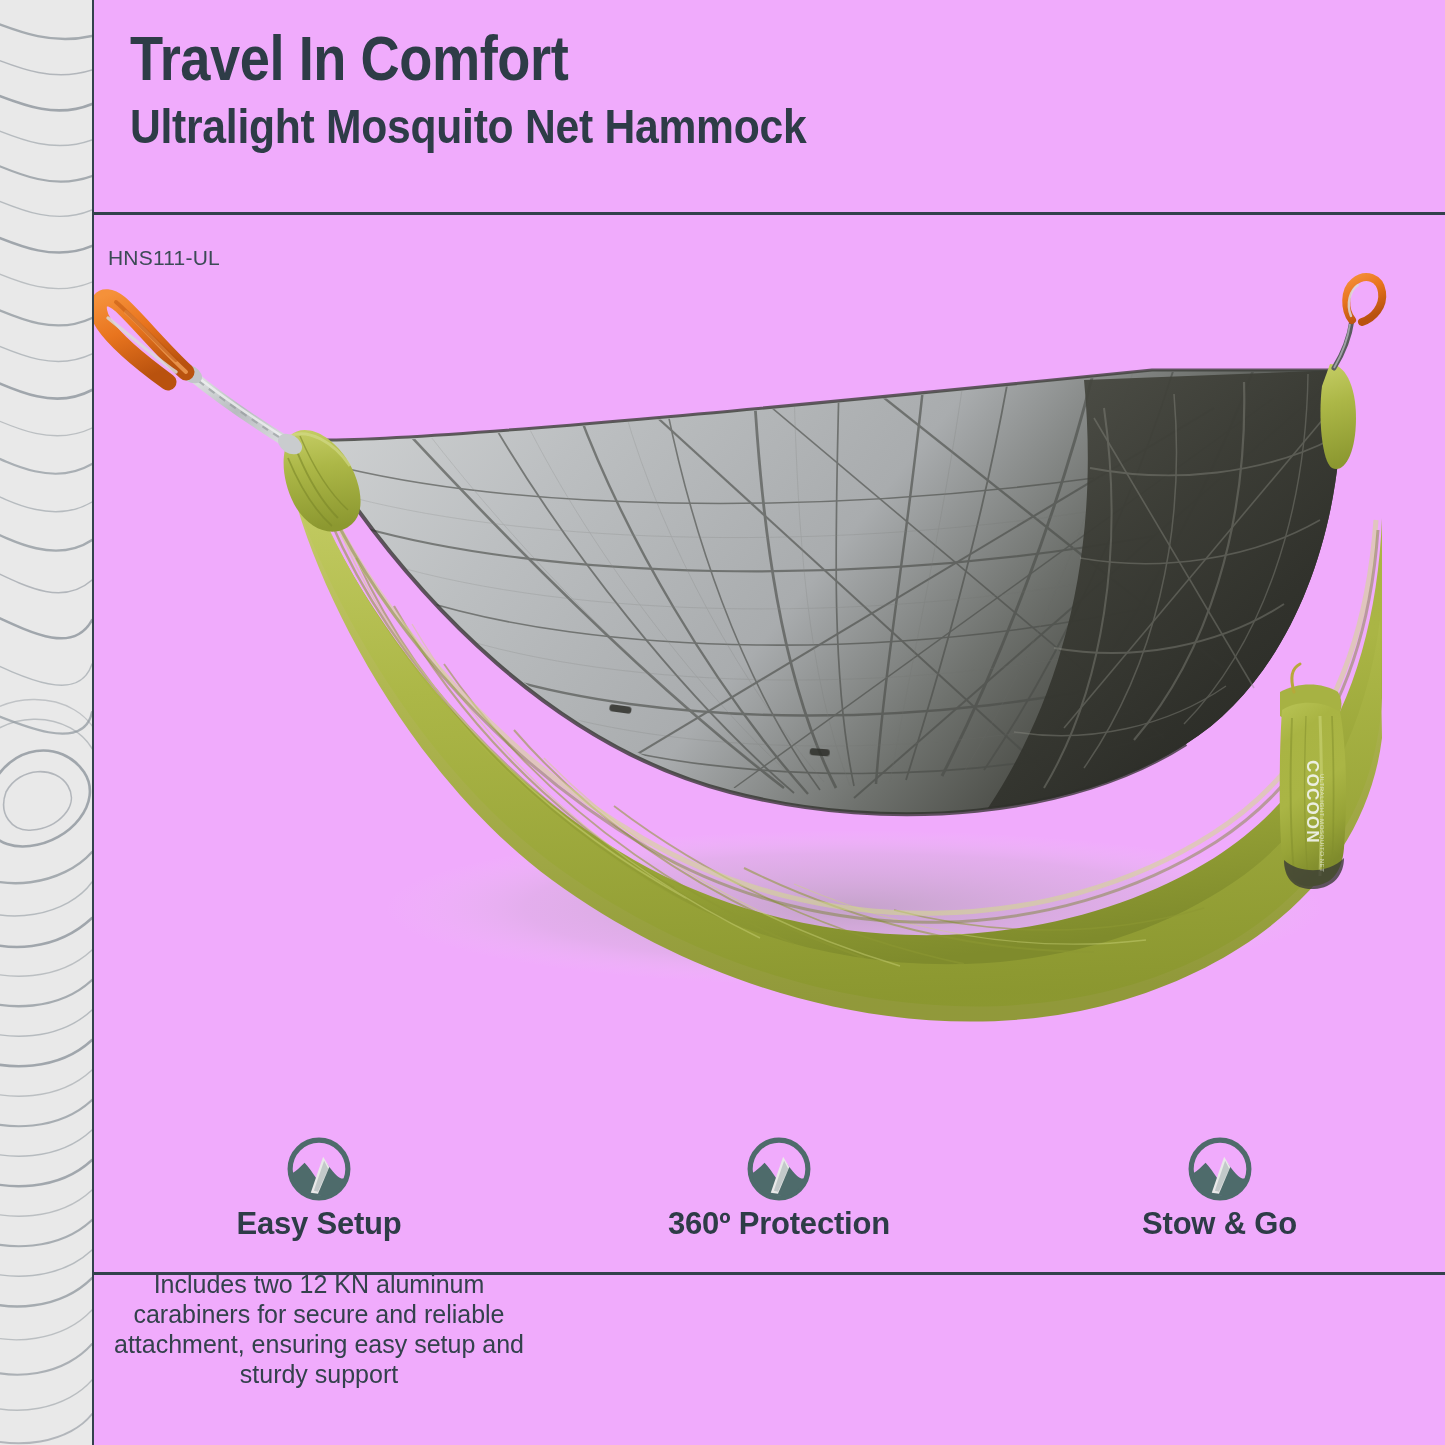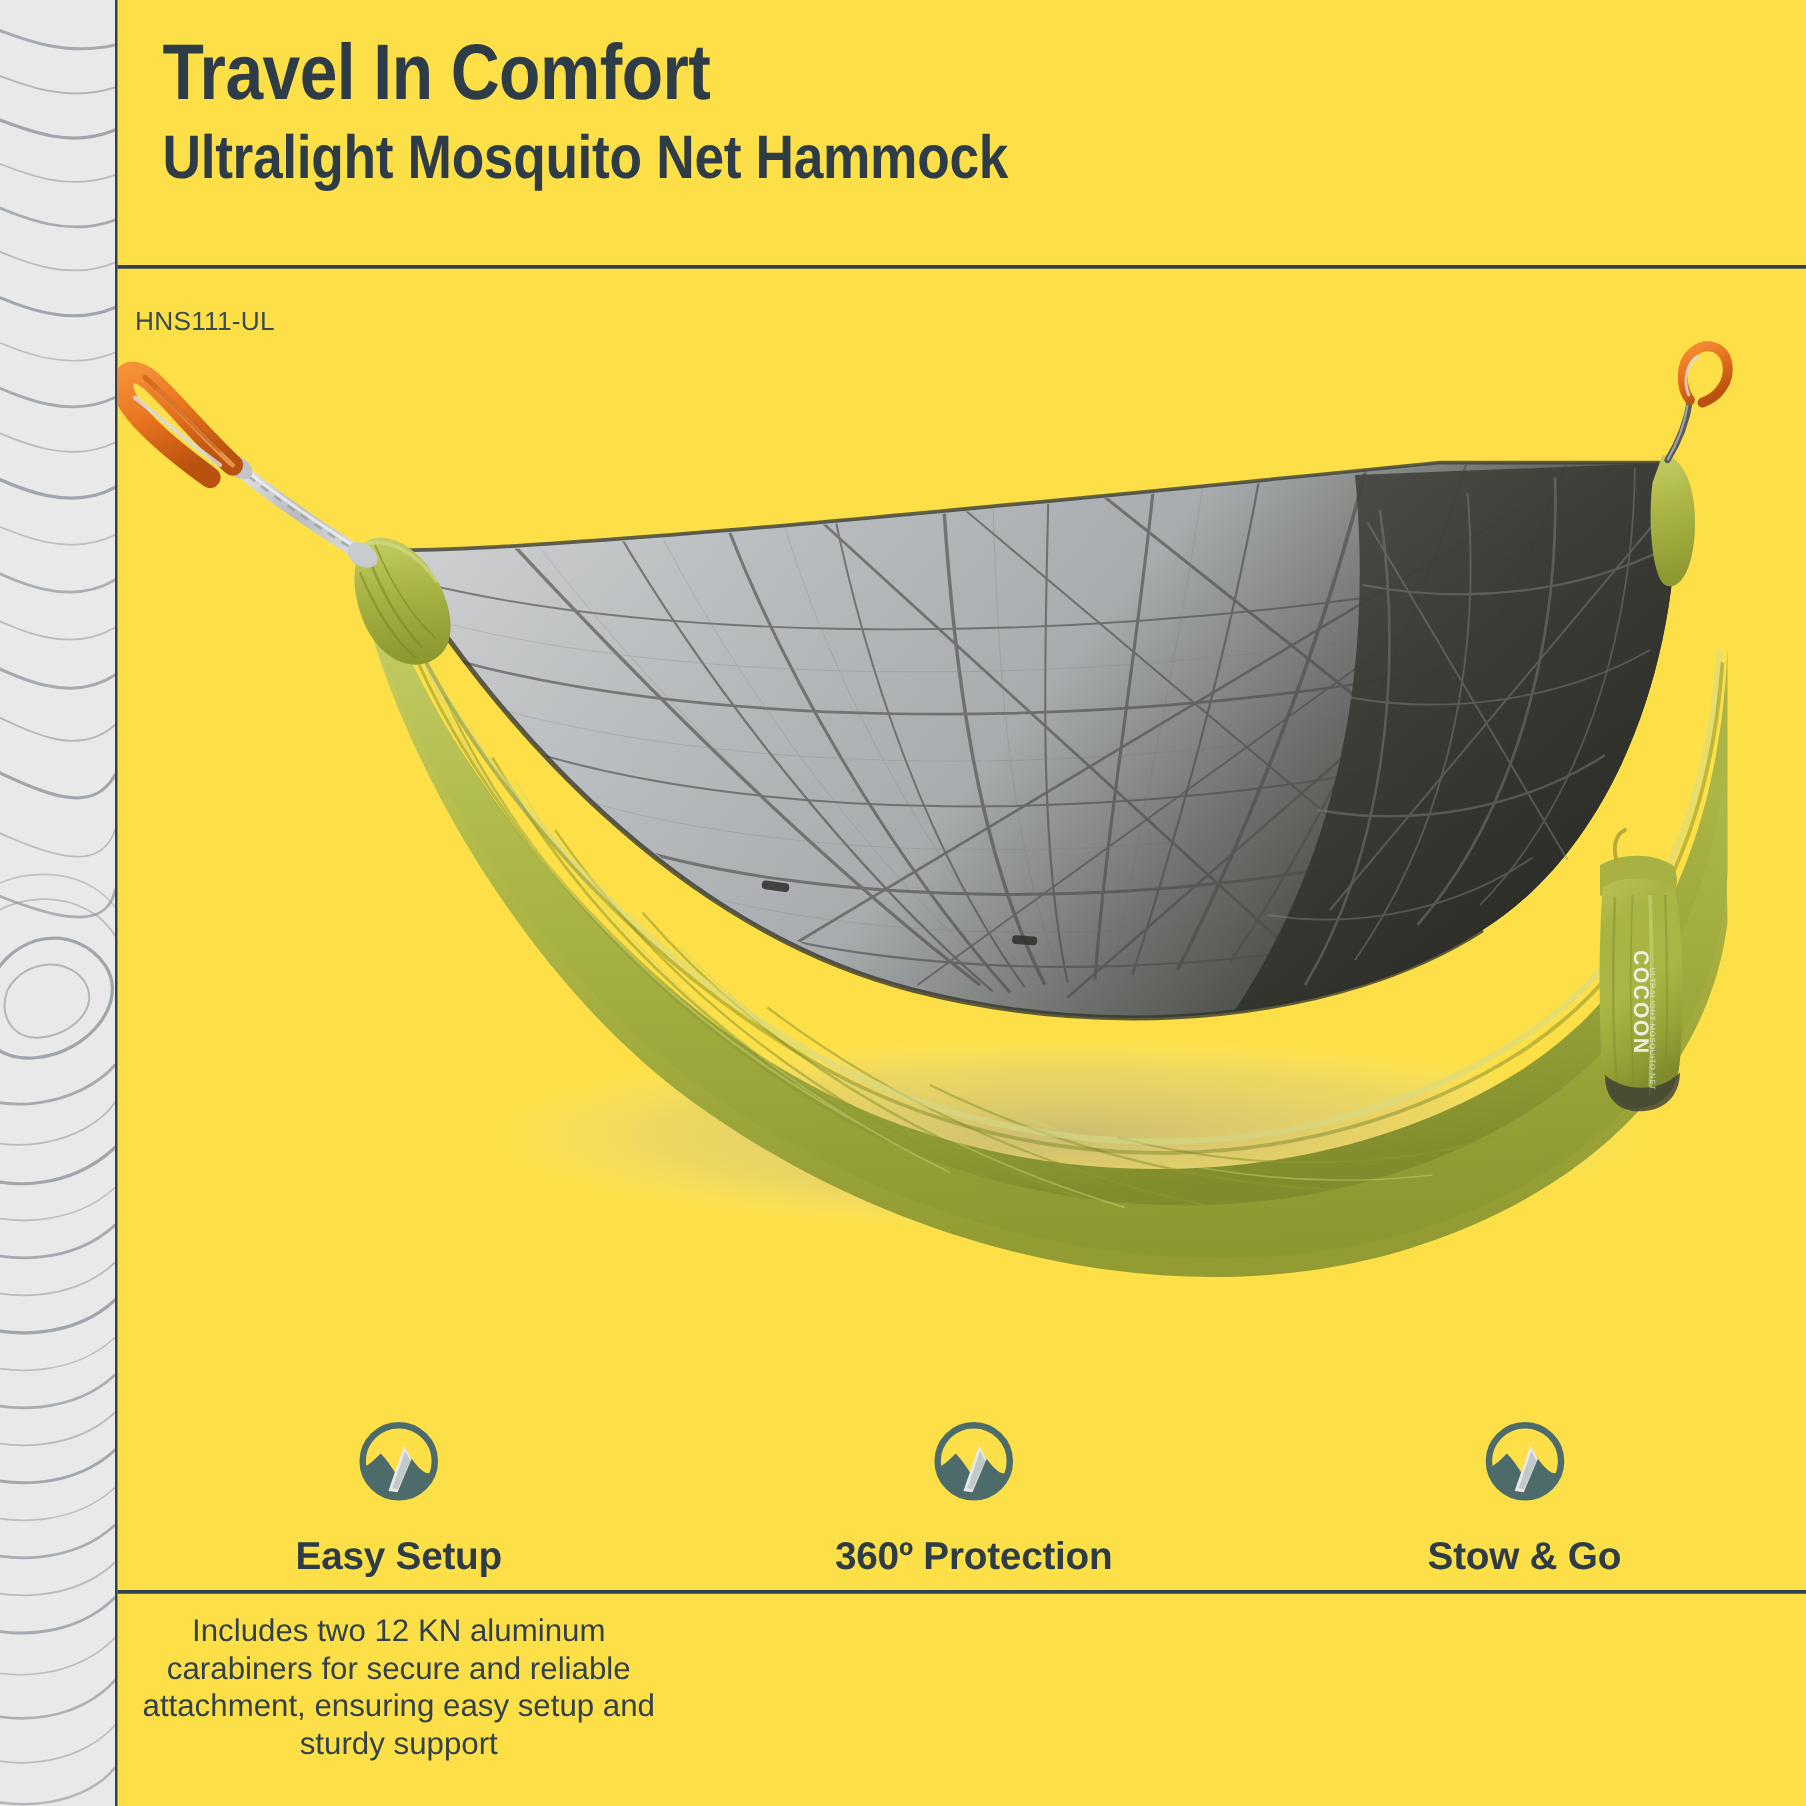--- a/index.html
+++ b/index.html
@@ -4,21 +4,21 @@
 <style>
   html,body{margin:0;padding:0;}
   body{
     width:1445px;height:1445px;
     background:#e8e8e8;
     font-family:"Liberation Sans", sans-serif;
     color:#2e3c47;
     overflow:hidden;
     position:relative;
   }
-  #page{position:absolute;inset:0;background:#fde047;}
+  #page{position:absolute;inset:0;background:#f0abfc;}
 
   
   #topo-strip{
     position:absolute;left:0;top:0;width:92px;height:1445px;
     overflow:hidden;background:#e9e9e9;
   }
   #topo-strip svg{display:block;}
   #topo-rule{
     position:absolute;left:92px;top:0;width:2px;height:1445px;
     background:#33414c;
@@ -66,21 +66,21 @@
     display:flex;flex-direction:column;align-items:center;
   }
   .fcol-0{left:0px;width:450px;}
   .fcol-1{left:460px;width:450px;}
   .fcol-2{left:900px;width:451px;}
 
   .feature-icon{
     margin-top:8px;width:66px;height:66px;display:block;
   }
   .feature-title{
-    margin-top:25px;font-size:31px;font-weight:bold;color:#2e3c47;
+    margin-top:4px;font-size:31px;font-weight:bold;color:#2e3c47;
     text-align:center;letter-spacing:-0.2px;white-space:nowrap;
   }
   .feature-desc{
     margin-top:27px;font-size:25px;line-height:1.20;color:#33414c;
     text-align:center;padding:0 16px;box-sizing:border-box;width:100%;
   }
   #features-rule{
     position:absolute;left:94px;top:1272px;width:1351px;height:3px;
     background:#33414c;
   }

